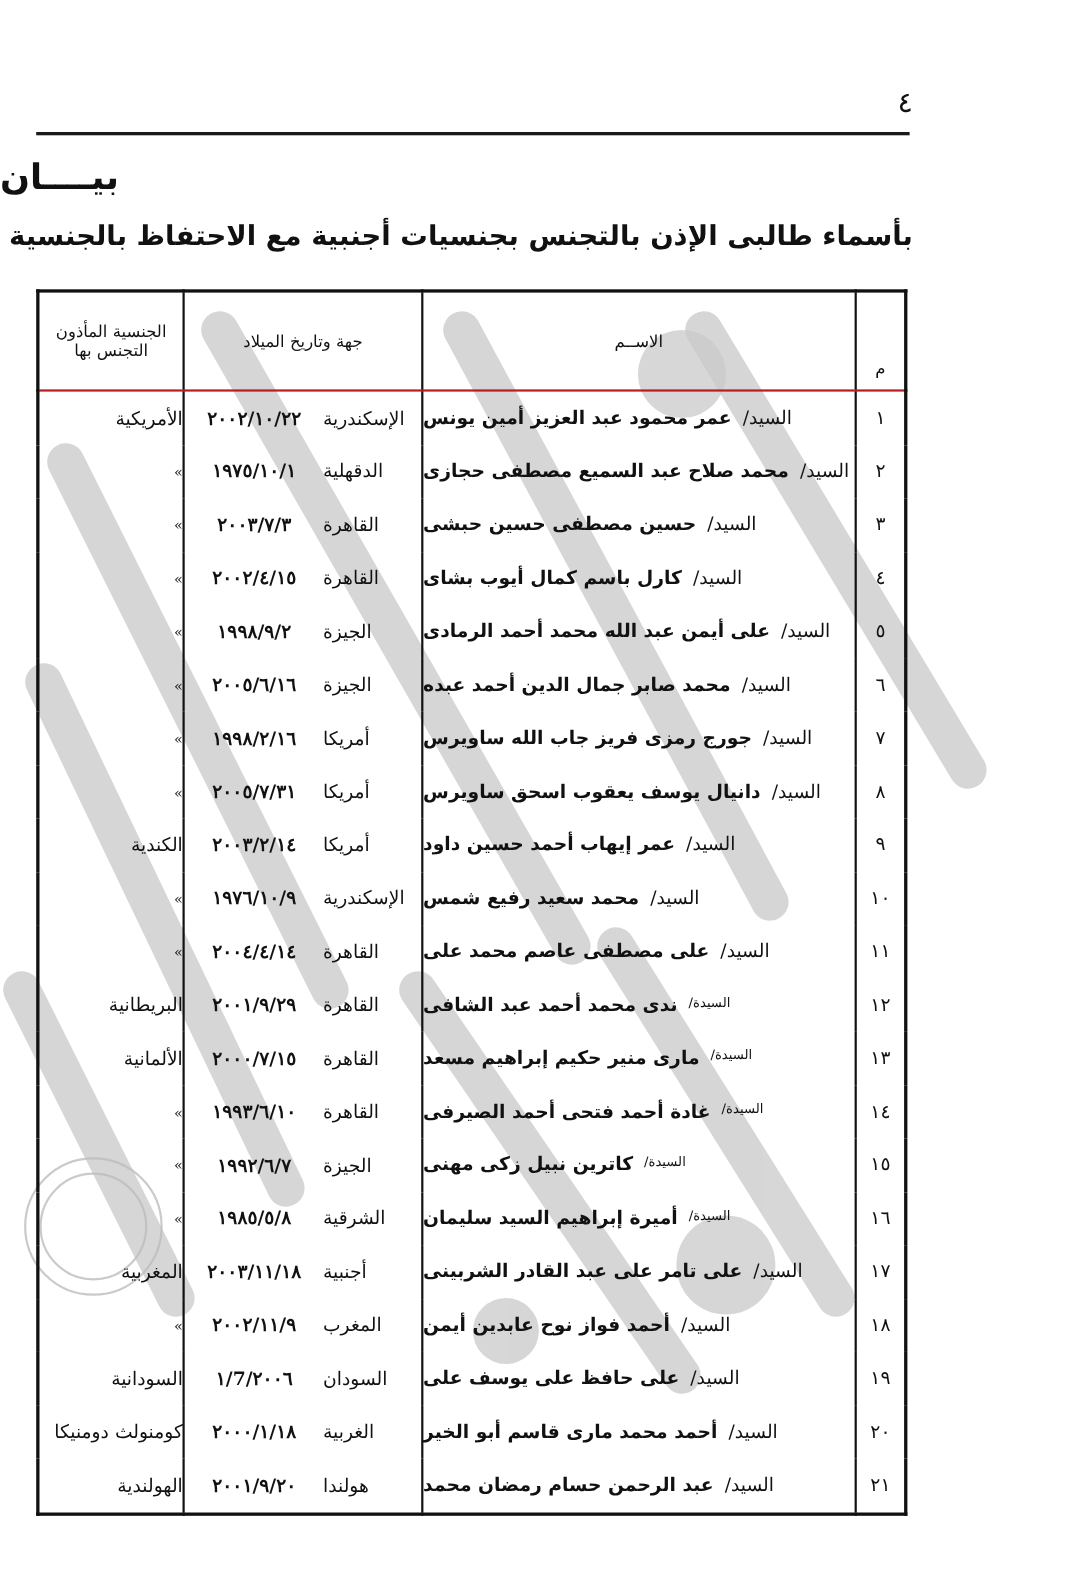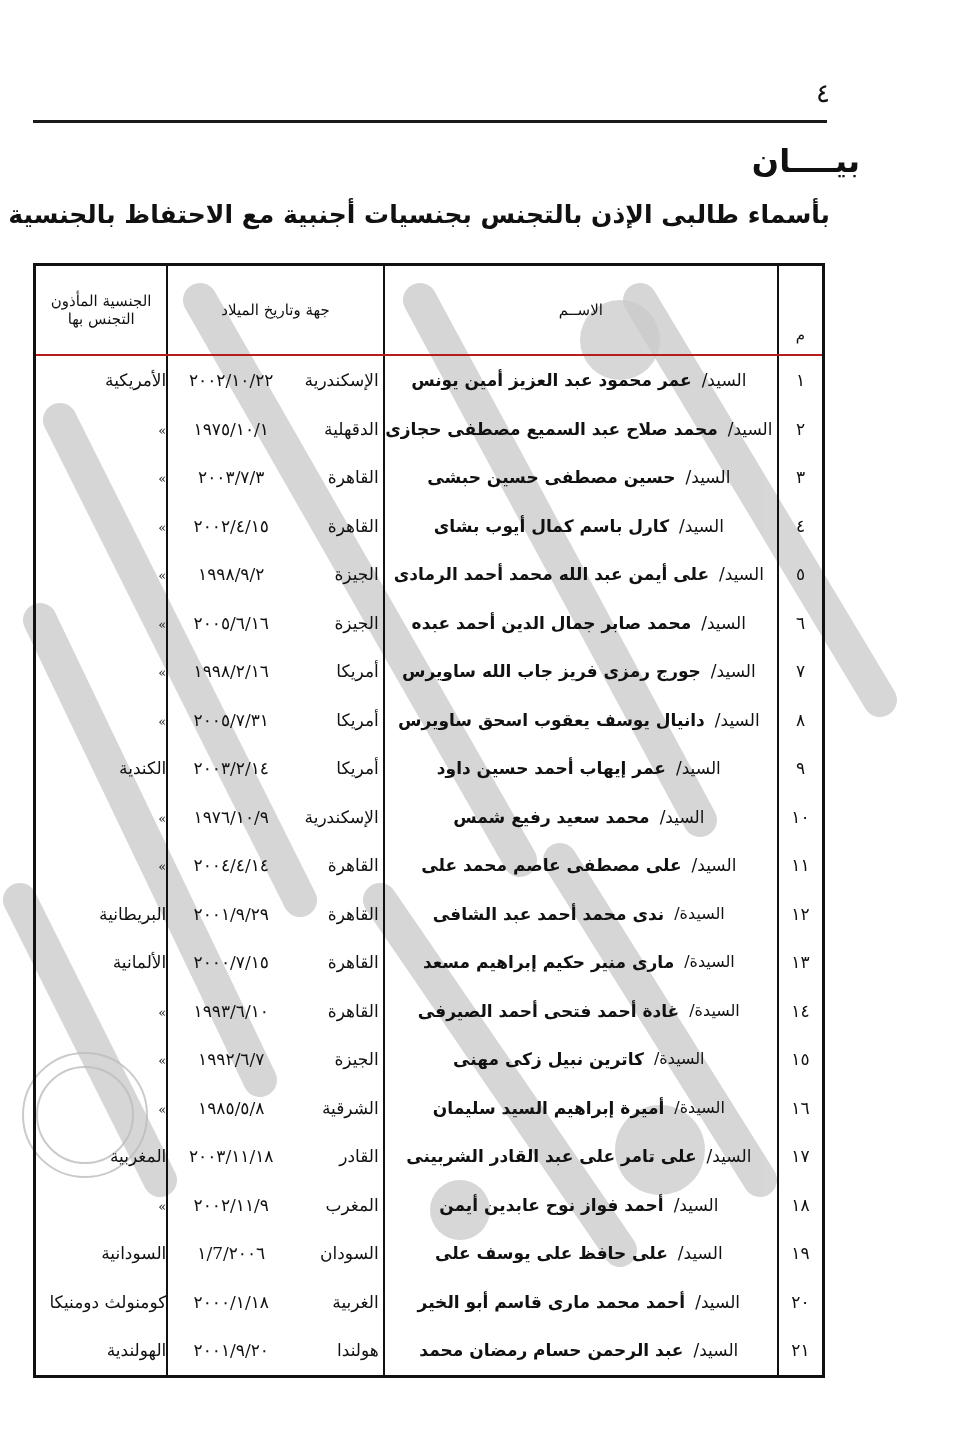--- a/index.html
+++ b/index.html
@@ -59,21 +59,21 @@
       width: 794px;
       height: 3px;
       background: #1a1a1a;
       z-index: 2;
     }
     .doc-heading {
       position: absolute;
       top: 142px;
       left: 0;
       width: 860px;
-      text-align: right;
+      text-align: left;
       font-size: 32px;
       font-weight: bold;
       z-index: 2;
       letter-spacing: 2px;
     }
     .doc-subheading {
       position: absolute;
       top: 200px;
       left: 30px;
       width: 800px;
@@ -115,49 +115,49 @@
       height: 48.5px;
       font-size: 17px;
       vertical-align: middle;
     }
     .col-num { width: 43px; text-align: center; }
     .col-name { width: 385px; }
     .col-birth { width: 186px; }
     .col-nat { width: 130px; text-align: right; }
     td.col-num { font-size: 18px; }
     td.col-name {
-      text-align: center;
+      text-align: left;
       padding-right: 4px !important;
       white-space: nowrap;
       font-weight: bold;
       letter-spacing: 0.5px;
     }
     td.col-name .title-prefix {
       font-weight: normal;
       margin-left: 10px;
     }
     td.col-name .title-prefix.small {
-      font-size: 16px;
+      font-size: 12px;
       vertical-align: top;
     }
     td.col-birth {
       white-space: nowrap;
       font-family: "DejaVu Serif", serif;
     }
     td.col-birth .place {
       display: inline-block;
       width: 85px;
-      text-align: right;
+      text-align: left;
       padding-right: 4px;
     }
     td.col-birth .date {
       display: inline-block;
       width: 125px;
       text-align: center;
-      font-weight: normal;
+      font-weight: bold;
       letter-spacing: 1px;
     }
     td.col-nat {
       font-family: "DejaVu Serif", serif;
       font-size: 16px;
     }
     td.col-nat .ditto { font-size: 13px; }
   </style>
 </head>
 <body>
@@ -299,21 +299,21 @@
         </tr>
         <tr>
           <td class="col-num">١٦</td>
           <td class="col-name"><span class="title-prefix small">السيدة/</span><span>أميرة إبراهيم السيد سليمان</span></td>
           <td class="col-birth"><span class="place">الشرقية</span><span class="date">١٩٨٥/٥/٨</span></td>
           <td class="col-nat"><span class="ditto">»</span></td>
         </tr>
         <tr>
           <td class="col-num">١٧</td>
           <td class="col-name"><span class="title-prefix">السيد/</span><span>على تامر على عبد القادر الشربينى</span></td>
-          <td class="col-birth"><span class="place">القادر</span><span class="date">٢٠٠٣/١١/١٨</span></td>
+          <td class="col-birth"><span class="place">أجنبية</span><span class="date">٢٠٠٣/١١/١٨</span></td>
           <td class="col-nat"><span class="">المغربية</span></td>
         </tr>
         <tr>
           <td class="col-num">١٨</td>
           <td class="col-name"><span class="title-prefix">السيد/</span><span>أحمد فواز نوح عابدين أيمن</span></td>
           <td class="col-birth"><span class="place">المغرب</span><span class="date">٢٠٠٢/١١/٩</span></td>
           <td class="col-nat"><span class="ditto">»</span></td>
         </tr>
         <tr>
           <td class="col-num">١٩</td>

